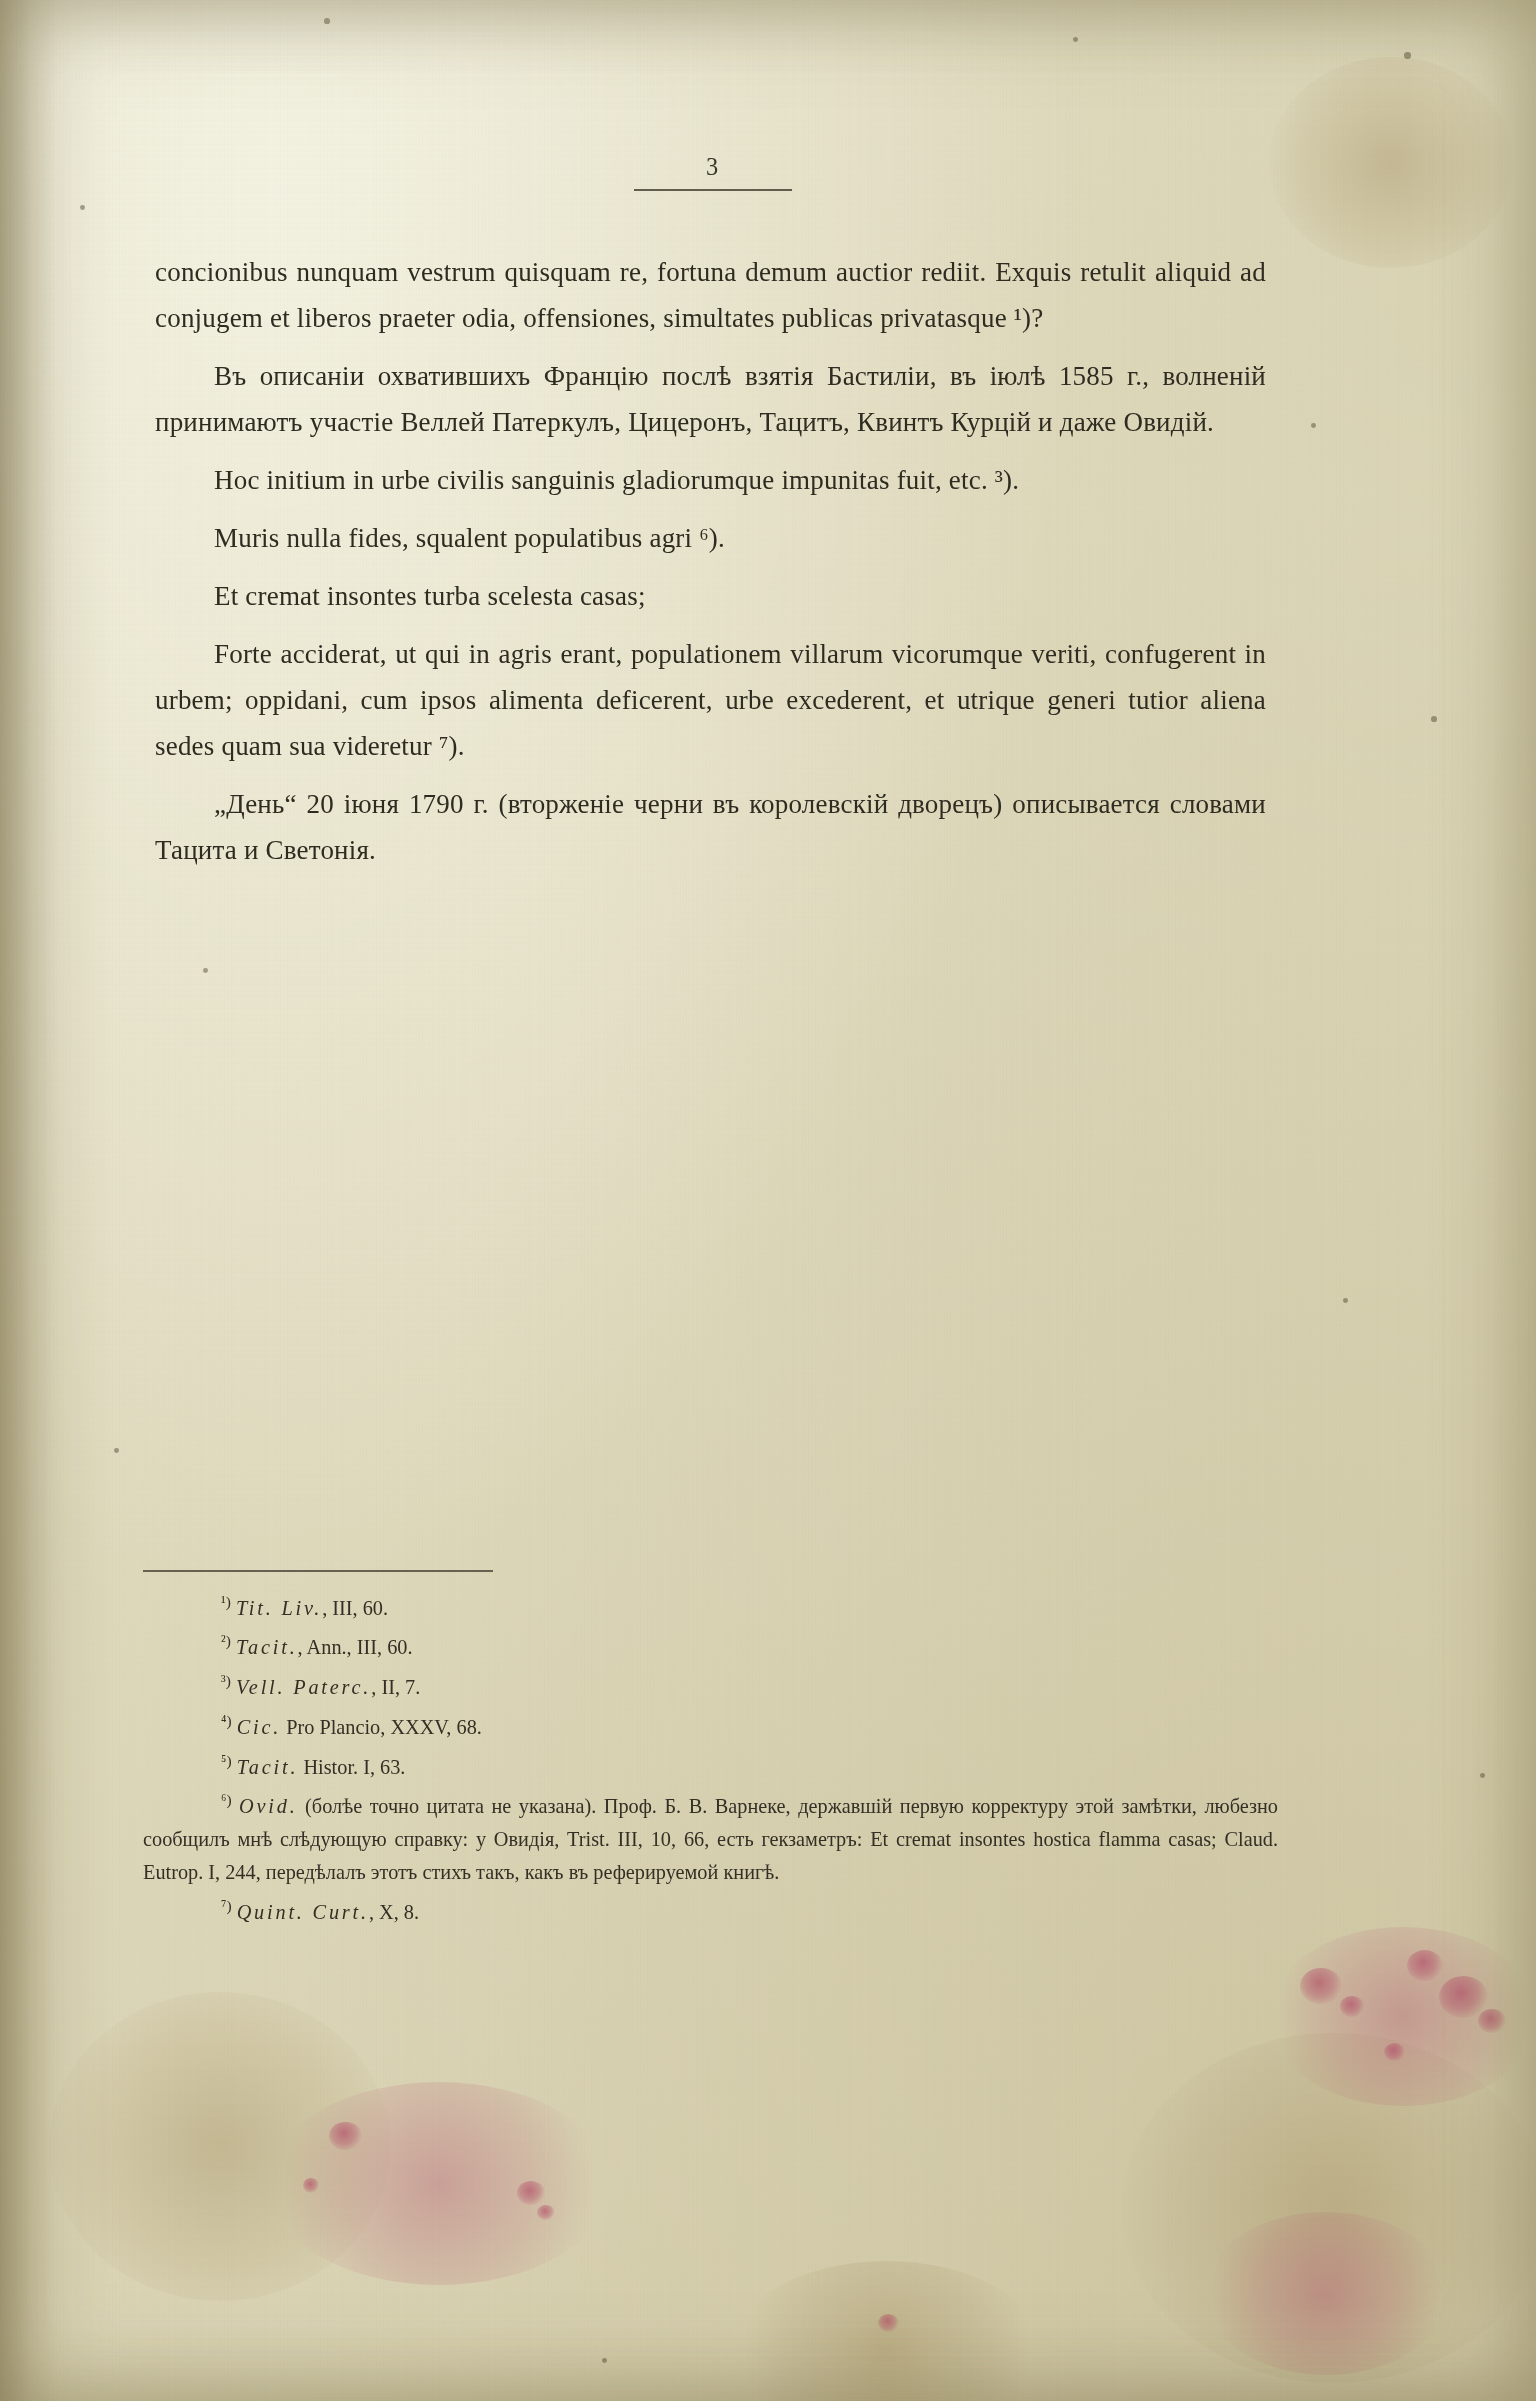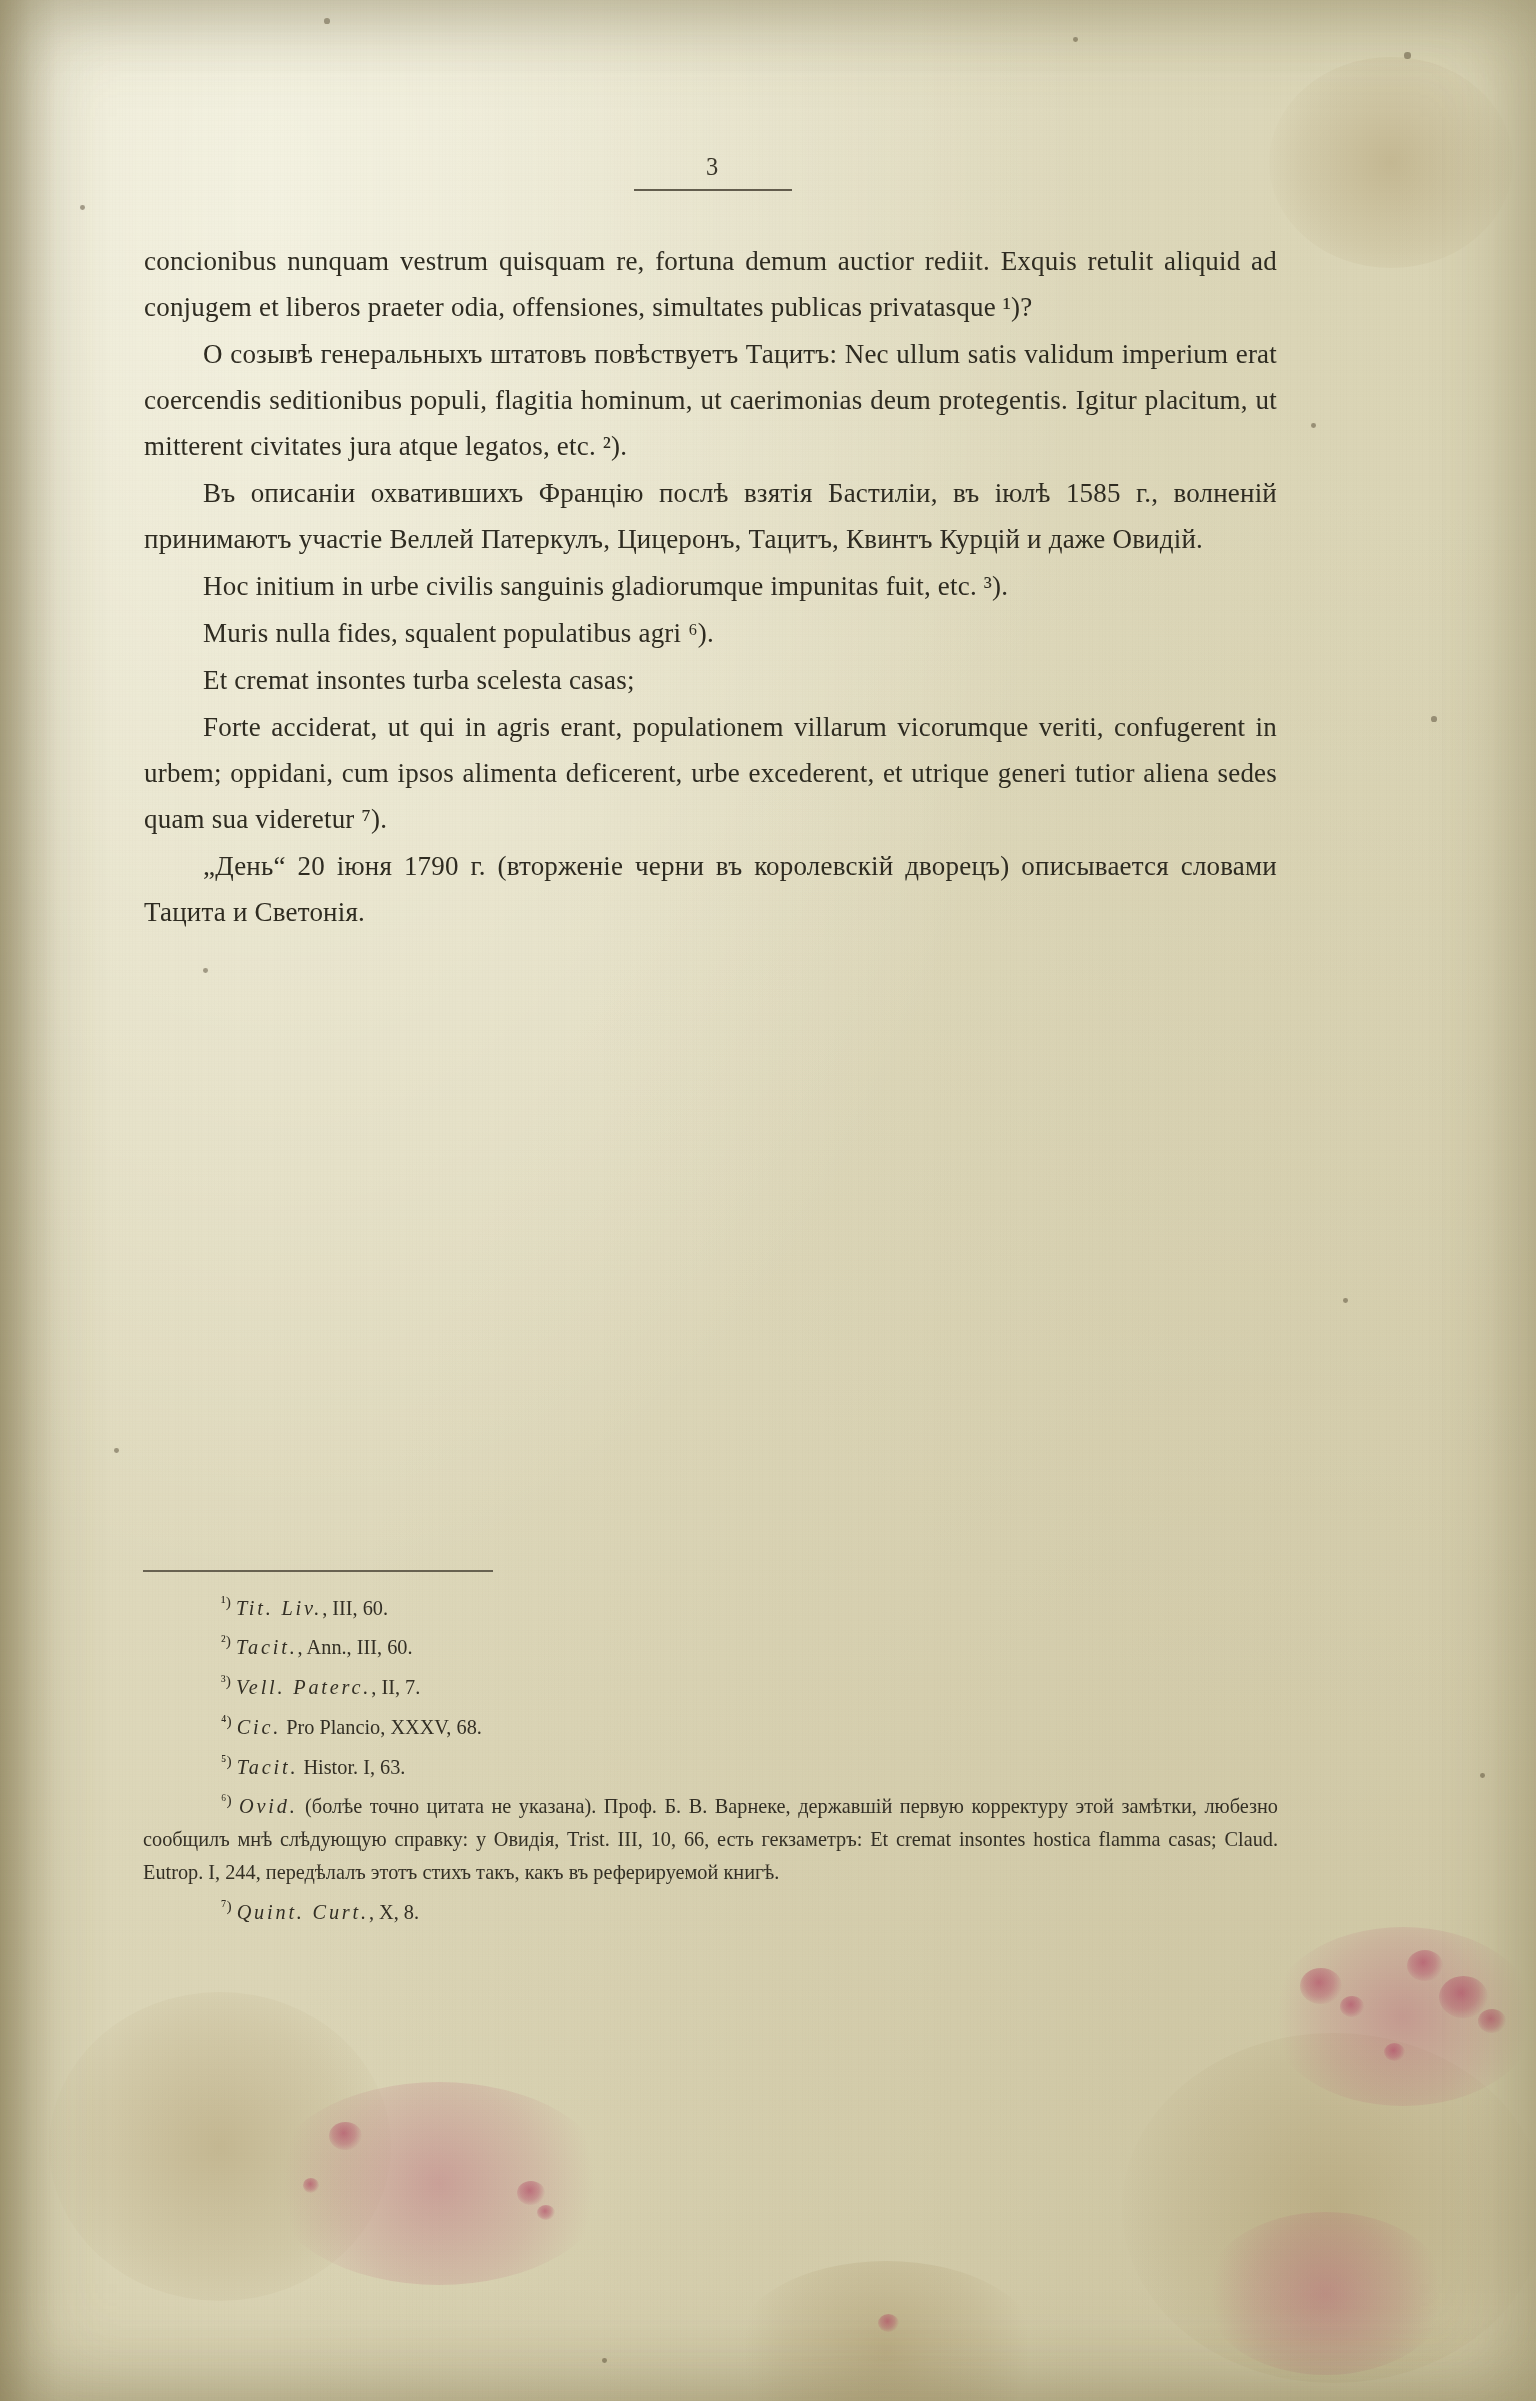--- a/index.html
+++ b/index.html
@@ -88,21 +88,21 @@
   }
 
   #body-text {
     position: absolute;
     left: 0;
     top: 237px;
     width: 1135px;
   }
 
   p.para {
-    margin: 1px;
+    margin: 12px;
     font-size: 27px;
     line-height: 46px;
     text-align: justify;
     text-justify: inter-word;
     color: #2e2b21;
     letter-spacing: 0.2px;
   }
   p.para.indent { text-indent: 59px; }
   p.para.cyr { letter-spacing: 0.2px; }
 
@@ -171,21 +171,20 @@
 
   <div id="content">
 
     <div class="folio-wrap">
       <div class="folio">3</div>
       <div class="folio-rule"></div>
     </div>
 
     <div id="body-text">
       <p class="para">concionibus nunquam vestrum quisquam re, fortuna demum auctior rediit. Exquis retulit aliquid ad conjugem et liberos praeter odia, offensiones, simultates publicas privatasque ¹)?</p>
-      <p class="para indent cyr">О созывѣ генеральныхъ штатовъ повѣствуетъ Тацитъ: Nec ullum satis validum imperium erat coercendis seditionibus populi, flagitia hominum, ut caerimonias deum protegentis. Igitur placitum, ut mitterent civitates jura atque legatos, etc. ²).</p>
       <p class="para indent cyr">Въ описаніи охватившихъ Францію послѣ взятія Бастиліи, въ іюлѣ 1585 г., волненій принимаютъ участіе Веллей Патеркулъ, Цицеронъ, Тацитъ, Квинтъ Курцій и даже Овидій.</p>
       <p class="para indent">Hoc initium in urbe civilis sanguinis gladiorumque impunitas fuit, etc. ³).</p>
       <p class="para indent">Muris nulla fides, squalent populatibus agri ⁶).</p>
       <p class="para indent">Et cremat insontes turba scelesta casas;</p>
       <p class="para indent">Forte acciderat, ut qui in agris erant, populationem villarum vicorumque veriti, confugerent in urbem; oppidani, cum ipsos alimenta deficerent, urbe excederent, et utrique generi tutior aliena sedes quam sua videretur ⁷).</p>
       <p class="para indent cyr">„День“ 20 іюня 1790 г. (вторженіе черни въ королевскій дворецъ) описывается словами Тацита и Светонія.</p>
     </div>
 
     <div id="footnotes">
       <div id="fn-rule"></div>

